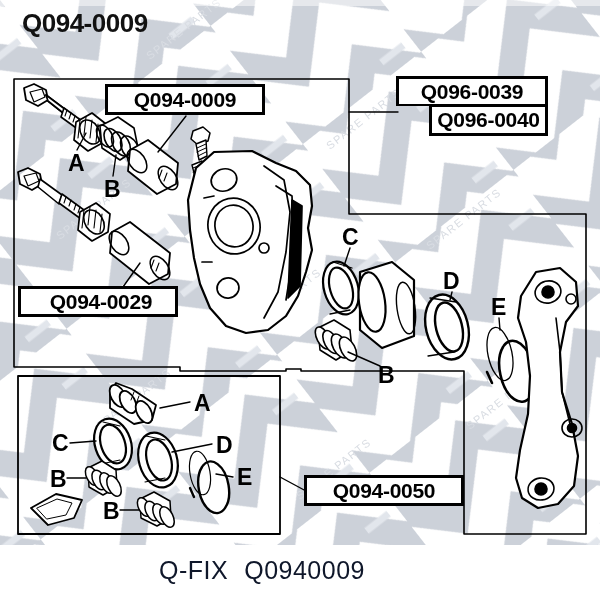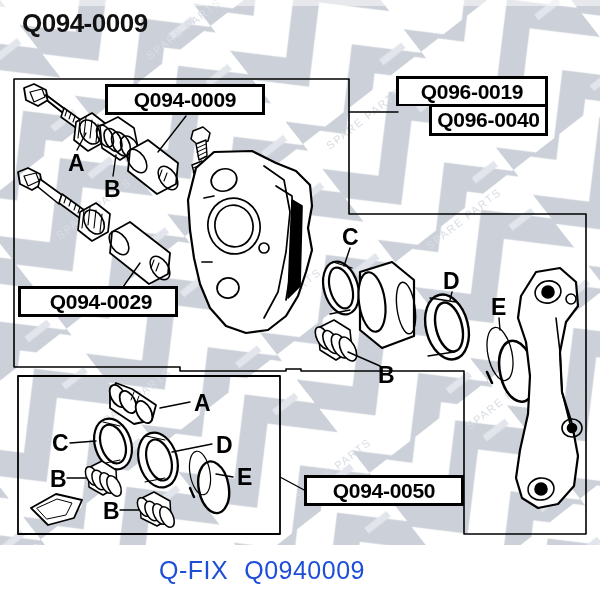--- a/index.html
+++ b/index.html
@@ -23,21 +23,21 @@
   #page-title{
     left:22px;top:8px;
     font-size:26px;font-weight:bold;color:#111;
     letter-spacing:-0.5px;z-index:6;
   }
 
   
   #footer{
     left:0;top:556px;width:524px;
     text-align:center;z-index:6;
-    font-size:25px;color:#1d4ed8;letter-spacing:0.5px;
+    font-size:25px;color:#0f172a;letter-spacing:0.5px;
   }
   #footer .brand{margin-right:16px;}
 
   
   .pn{
     background:#fff;border:3px solid #000;
     font-size:21px;font-weight:bold;color:#000;
     display:flex;align-items:center;justify-content:center;
     letter-spacing:-0.3px;z-index:7;box-sizing:border-box;
     white-space:nowrap;
@@ -299,21 +299,21 @@
         <path d="M120,510 L139,510"></path>
 
         <path d="M306,491 L280,477"></path>
       </g>
     </g>
   </svg>
 
   <div class="abs pn" style="left:105px;top:84px;width:160px;height:31px;">Q094-0009</div>
 
   <div class="abs pn-stack" style="left:396px;top:76px;width:152px;">
-    <div class="pn" style="height:30px;">Q096-0019</div>
+    <div class="pn" style="height:30px;">Q096-0039</div>
     <div class="pn" style="height:30px;margin-left:33px;">Q096-0040</div>
   </div>
 
   <div class="abs pn" style="left:18px;top:286px;width:160px;height:31px;padding-left:6px;">Q094-0029</div>
 
   <div class="abs pn" style="left:304px;top:475px;width:160px;height:31px;">Q094-0050</div>
 
   <div class="abs lbl" style="left:68px;top:150px;">A</div>
   <div class="abs lbl" style="left:104px;top:176px;">B</div>
   <div class="abs lbl" style="left:342px;top:224px;">C</div>

